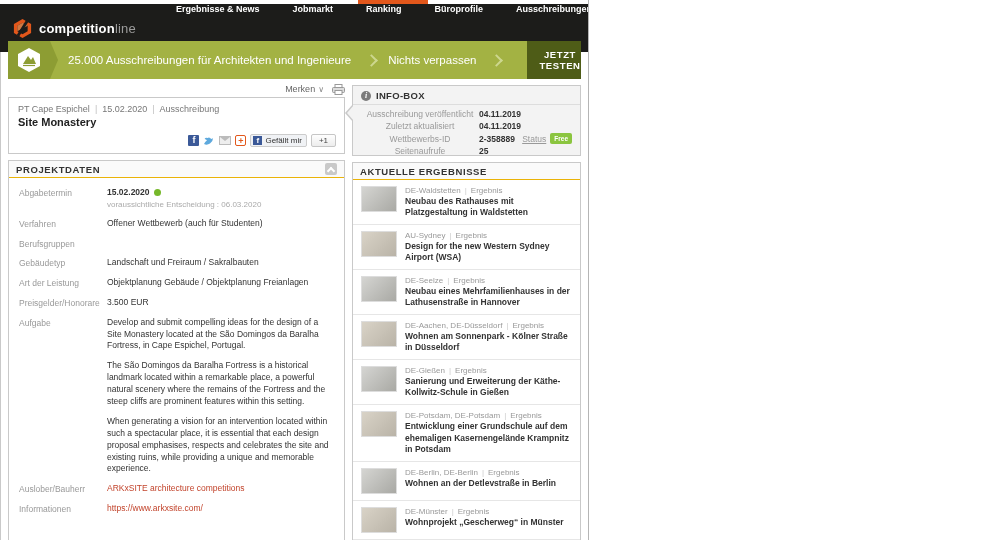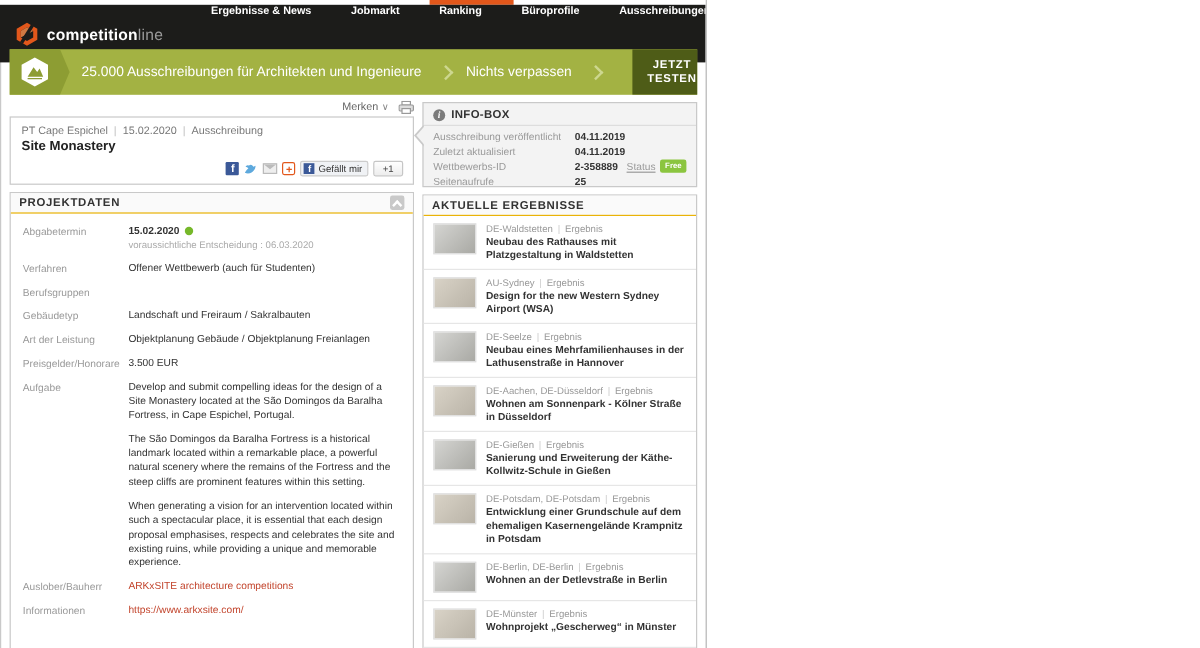--- a/index.html
+++ b/index.html
@@ -68,21 +68,21 @@
   .pd-link { color:#c2442c; cursor:pointer; text-decoration:none; }
   .status-dot { display:inline-block; width:7px; height:7px; border-radius:50%; background:#76b82a; margin-left:4px; vertical-align:-1px; }
 
   
   .info-box { position:absolute; left:352px; top:85px; width:229px; height:71px; background:#f3f3f3; border:1px solid #c9c9c9; }
   .info-tail1 { position:absolute; left:-8px; top:18px; border-top:9px solid transparent; border-bottom:9px solid transparent; border-right:8px solid #c9c9c9; }
   .info-tail2 { position:absolute; left:-6px; top:19px; border-top:8px solid transparent; border-bottom:8px solid transparent; border-right:7px solid #f3f3f3; }
   .info-header { display:flex; align-items:center; gap:5px; padding:4px 8px 3px; border-bottom:1px solid #ddd; }
   .info-icon { width:10px; height:10px; border-radius:50%; background:#7b7b7b; color:#fff; font-size:8px; font-weight:bold; font-family:"Liberation Serif", serif; font-style:italic; text-align:center; line-height:10px; }
   .info-title { font-size:9.5px; font-weight:bold; color:#333; letter-spacing:0.3px; }
-  .info-rows { padding:3px 8px; }
+  .info-rows { padding:3px 8px;text-align:center; }
   .info-row { display:flex; align-items:center; font-size:8.5px; line-height:1.45; }
   .info-label { flex:0 0 118px; color:#999; }
   .info-value { color:#333; font-weight:bold; }
   .info-status { margin-left:auto; display:flex; align-items:center; gap:4px; }
   .info-status .s-label { color:#999;text-decoration:underline; }
   .badge-free { background:#8bc53f; color:#fff; font-size:6.5px; font-weight:bold; padding:1px 4px; border-radius:2px; }
 
   
   .results-card { position:absolute; left:352px; top:162px; width:229px; height:394px; background:#fff; border:1px solid #c9c9c9; }
   .res-list { }

